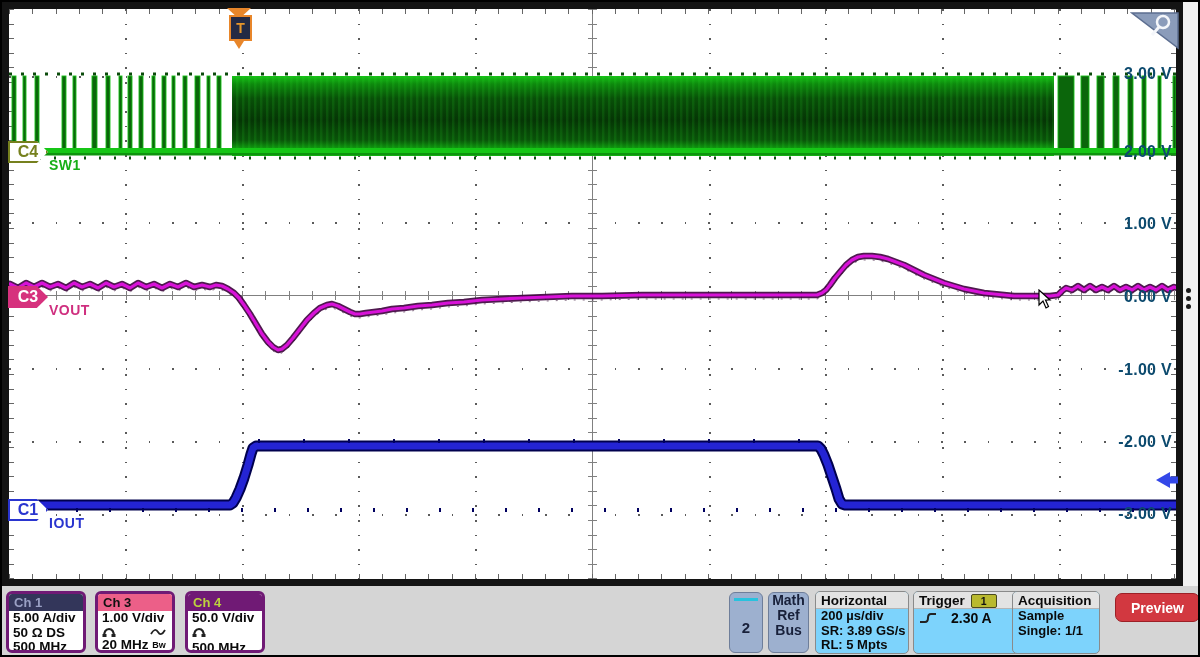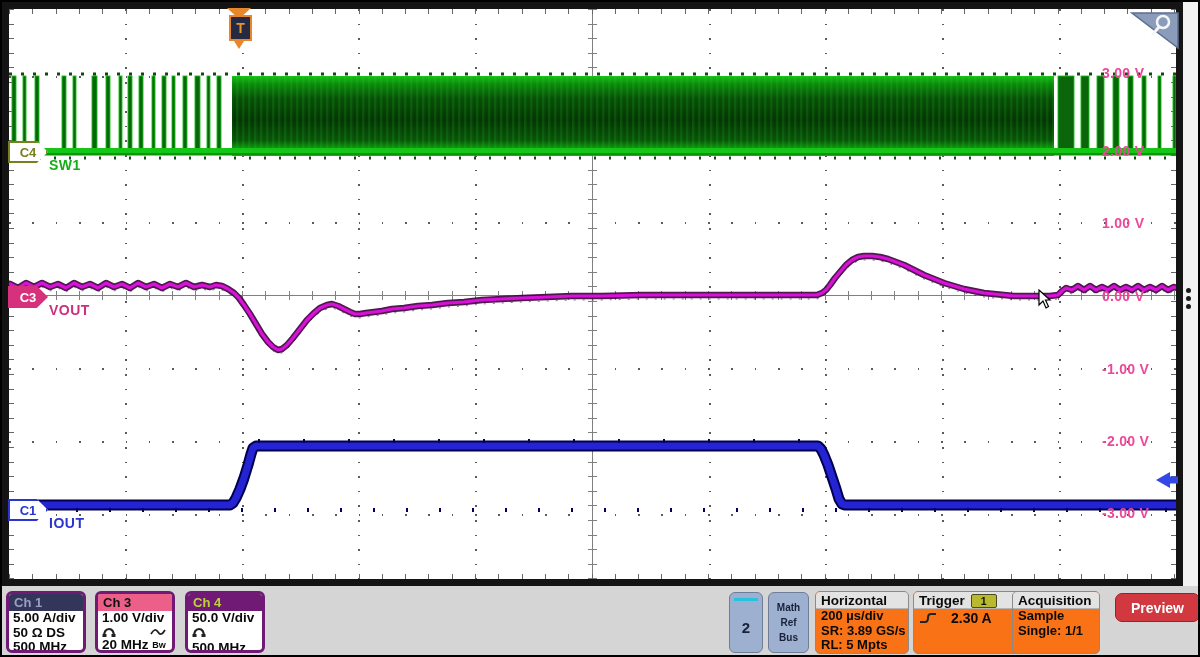--- a/index.html
+++ b/index.html
@@ -23,25 +23,25 @@
     background:repeating-linear-gradient(90deg,#808080 0 1px,transparent 1px 23.3px);}
   .edge-ticks-h{position:absolute;left:7px;width:1167px;height:5px;
     background:repeating-linear-gradient(90deg,#666 0 1px,transparent 1px 23.3px);}
   .edge-ticks-v{position:absolute;top:7px;width:5px;height:570px;
     background:repeating-linear-gradient(180deg,#666 0 1px,transparent 1px 14.6px);}
 
   #wave{position:absolute;left:0;top:0;pointer-events:none;}
 
   
   .chtag{position:absolute;height:22px;width:40px;display:flex;align-items:center;justify-content:center;
-    font-size:13px;font-weight:bold;clip-path:polygon(0 0,72% 0,100% 50%,72% 100%,0 100%);text-align:center;}
+    font-size:16px;font-weight:bold;clip-path:polygon(0 0,72% 0,100% 50%,72% 100%,0 100%);text-align:center;}
   .tag-label{position:absolute;font-size:14px;font-weight:bold;letter-spacing:.5px;margin-top:13px;}
 
-  .scale-label{position:absolute;width:70px;text-align:left;font-size:14px;font-weight:bold;
-    color:#ec4899;letter-spacing:.3px;}
+  .scale-label{position:absolute;width:70px;text-align:right;font-size:16px;font-weight:bold;
+    color:#0c4a6e;letter-spacing:.3px;}
 
   
   #trig-tri-top{position:absolute;left:225px;top:6px;width:0;height:0;
     border-left:12px solid transparent;border-right:12px solid transparent;border-top:11px solid #e8862a;}
   #trig-box{position:absolute;left:227px;top:13px;width:19px;height:22px;background:#242a44;
     border:2px solid #e8862a;color:#e8962a;font-size:14px;font-weight:bold;display:flex;
     align-items:center;justify-content:center;}
   #trig-tri-bot{position:absolute;left:232px;top:39px;width:0;height:0;
     border-left:5px solid transparent;border-right:5px solid transparent;border-top:8px solid #e8862a;}
 
@@ -56,23 +56,23 @@
   .chbadge{position:absolute;top:5px;width:80px;height:62px;background:#fff;border:3px solid #701a75;
     border-radius:6px;overflow:hidden;box-sizing:border-box;}
   .chbadge .hdr{height:17px;font-size:13px;font-weight:bold;padding:1px 0 0 5px;box-sizing:border-box;}
   .chbadge .row{font-size:13.5px;font-weight:bold;color:#0a0a0a;padding-left:4px;line-height:14.5px;white-space:nowrap;}
   .bw{font-size:9px;font-weight:bold;vertical-align:1px;}
 
   .navbtn{position:absolute;top:6px;height:61px;background:#9db0cf;border:1px solid #6e7e9a;border-radius:6px;
     box-sizing:border-box;color:#18203a;font-weight:bold;text-align:center;}
   #btn-2 .cyanline{margin:5px auto 0;width:24px;height:3px;background:#28c2de;}
   #btn-2 .num{margin-top:18px;font-size:15px;}
-  #btn-math{font-size:10px;line-height:15px;padding-top:7px;}
-
-  .panel{position:absolute;top:5px;height:63px;background:#f97316;border:1px solid #8a8a8a;border-radius:5px;
+  #btn-math{font-size:14px;line-height:15px;}
+
+  .panel{position:absolute;top:5px;height:63px;background:#7dd3fc;border:1px solid #8a8a8a;border-radius:5px;
     box-sizing:border-box;overflow:hidden;}
   .panel .phdr{height:17px;background:#e3e3e3;border-bottom:1px solid #b5b5b5;font-size:13.5px;
     font-weight:bold;color:#0a0a0a;padding:1px 0 0 5px;box-sizing:border-box;display:flex;align-items:center;gap:6px;}
   .panel .prow{font-size:13px;font-weight:bold;color:#0a0a0a;padding-left:5px;line-height:14.5px;white-space:nowrap;}
   #trig-badge{display:inline-block;width:24px;height:12px;background:#b9b92f;border:1px solid #4a4a20;
     font-size:10.5px;line-height:12px;text-align:center;color:#111;border-radius:2px;}
 
   #preview-btn{position:absolute;left:1113px;top:7px;width:83px;height:27px;background:#d23840;
     border:1px solid #9c2026;border-radius:7px;color:#fff;font-size:14px;font-weight:bold;
     display:flex;align-items:center;justify-content:center;}

